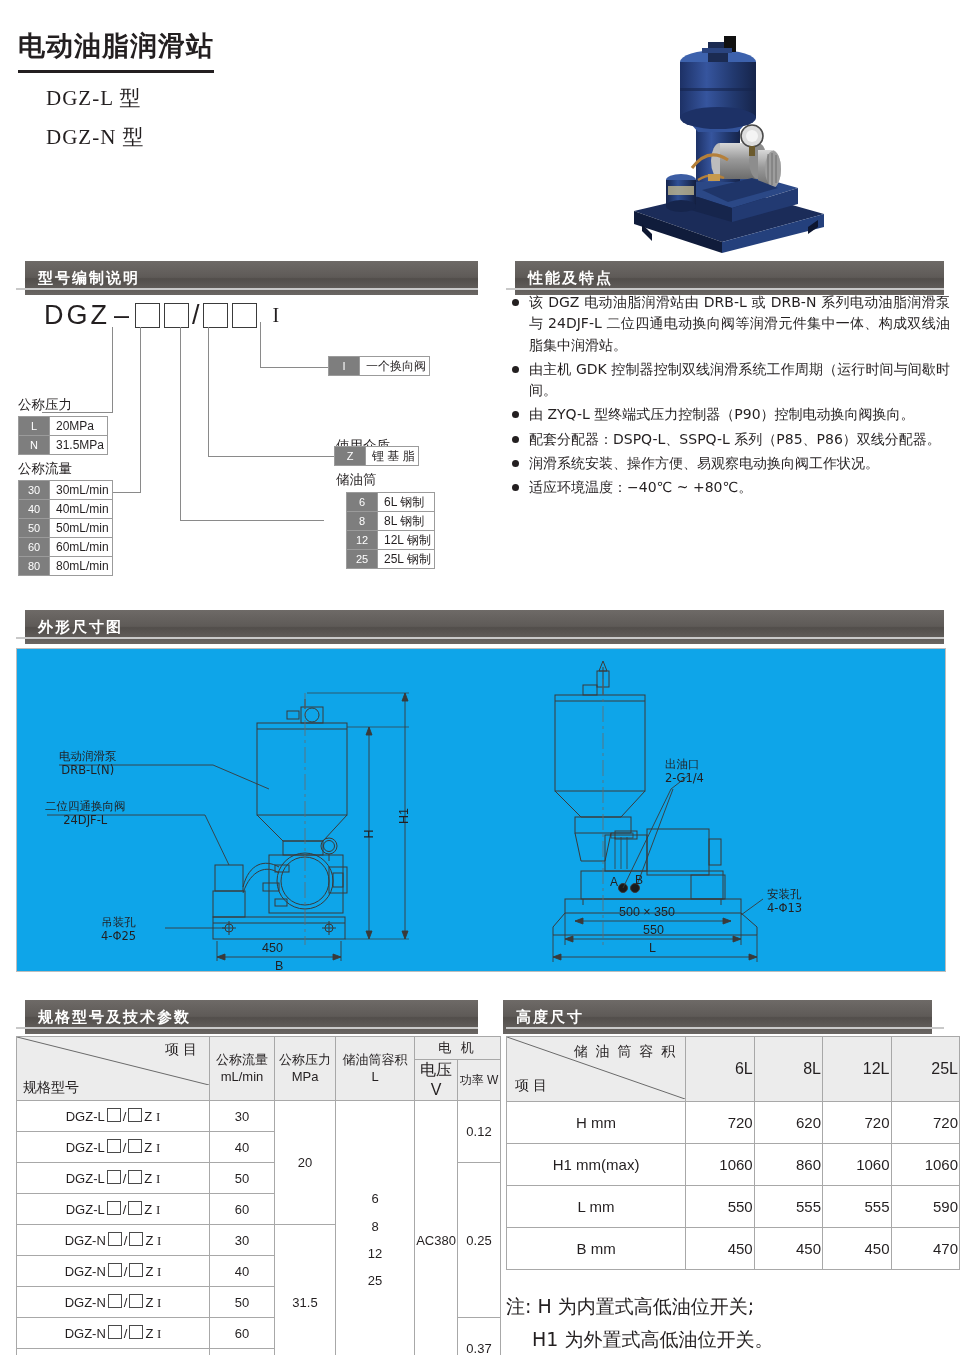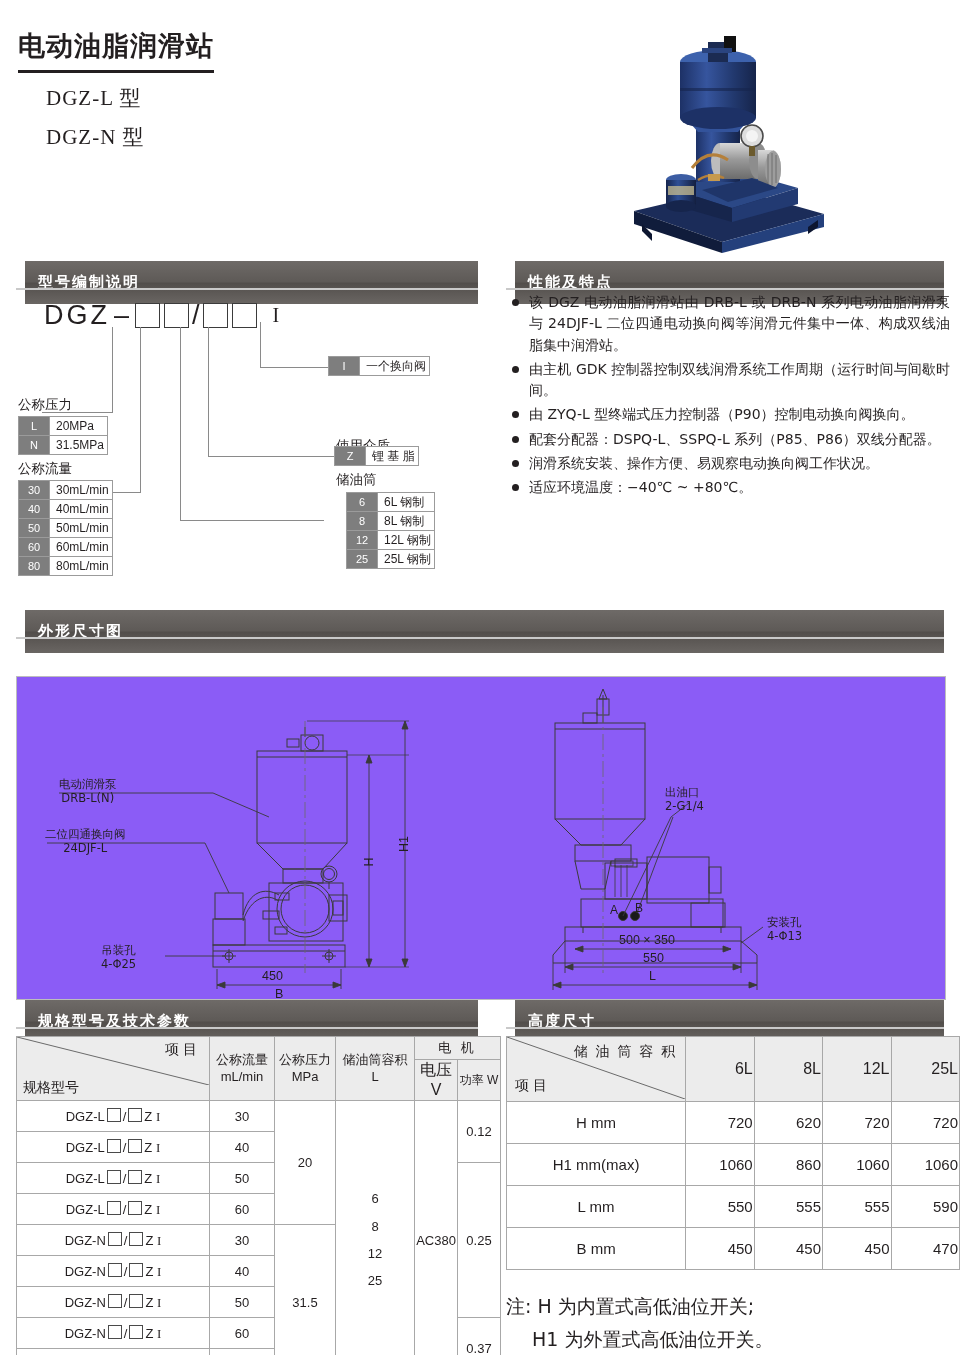--- a/index.html
+++ b/index.html
@@ -20,21 +20,21 @@
   .sub-title{
     font-family:"Liberation Serif","DejaVu Serif",serif;
     font-size:21px;margin-left:28px;margin-top:11px;letter-spacing:1px;
   }
 
   
   .photo{position:absolute;left:612px;top:28px;width:220px;height:225px;}
 
   
   .sec-bar{
-    position:absolute;height:43px;
+    position:absolute;height:34px;
     background:linear-gradient(to bottom,#6e6a67 0%,#5e5a57 48%,#524e4b 52%,#6a6663 100%);
     display:flex;align-items:center;
   }
   .sec-bar .txt{
     color:#ffffff;font-size:15px;font-weight:bold;margin-left:22px;letter-spacing:2px;
     font-family:"DejaVu Sans",sans-serif;
   }
   .sec-bar::before{
     content:"";position:absolute;left:0;top:0;bottom:0;width:9px;background:#ffffff;
   }
@@ -68,22 +68,22 @@
     font-size:14px;line-height:1.52;font-family:"DejaVu Sans",sans-serif;
     text-align:justify;
   }
   .feat li::before{
     content:"";position:absolute;left:0;top:7px;width:7px;height:7px;
     border-radius:50%;background:#231f20;
   }
   .feat ul{margin:0;padding:0;}
 
   
-  .draw-frame{position:absolute;left:16px;top:676px;width:928px;height:322px;
-              border:1px solid #bdbdbd;background:#8b5cf6;}
+  .draw-frame{position:absolute;left:16px;top:648px;width:928px;height:322px;
+              border:1px solid #bdbdbd;background:#0ea5e9;}
   .dim-lbl{position:absolute;font-size:11.5px;font-family:"DejaVu Sans",sans-serif;
            white-space:nowrap;line-height:1.25;}
   .dim-num{position:absolute;font-size:12.5px;font-family:"Liberation Sans",sans-serif;}
 
   
   .spec-tbl{position:absolute;left:16px;top:1036px;border-collapse:collapse;
             background:#fff;border:1.6px solid #4a4a4a;}
   .spec-tbl td,.spec-tbl th{
     border:1px solid #a8a8a8;font-size:13px;text-align:center;
     font-family:"Liberation Sans",sans-serif;font-weight:normal;padding:0;
@@ -638,21 +638,21 @@
 
     <tr>
       <td class="modelcell">
         <span>DGZ-N</span><span class="mbox"></span>/<span class="mbox"></span><span>Z</span> <span style="font-family:'Liberation Serif',serif;font-size:13px;">I</span>
       </td>
       <td>80</td>
     </tr>
   </tbody>
     </table>
 
-  <div class="sec-bar" style="left:506px;top:1000px;width:438px;">
+  <div class="sec-bar" style="left:494px;top:1000px;width:438px;">
     <span class="txt">高度尺寸</span>
   </div>
   <div class="sec-underline" style="left:506px;top:1027px;width:438px;"></div>
 
   <table class="h-tbl">
     <tbody>
         <tr>
       <td class="corner2">
         <svg width="178" height="62" style="position:absolute;left:0;top:0;">
           <line x1="0" y1="0" x2="178" y2="62" stroke="#6a6a6a" stroke-width="1"></line>

